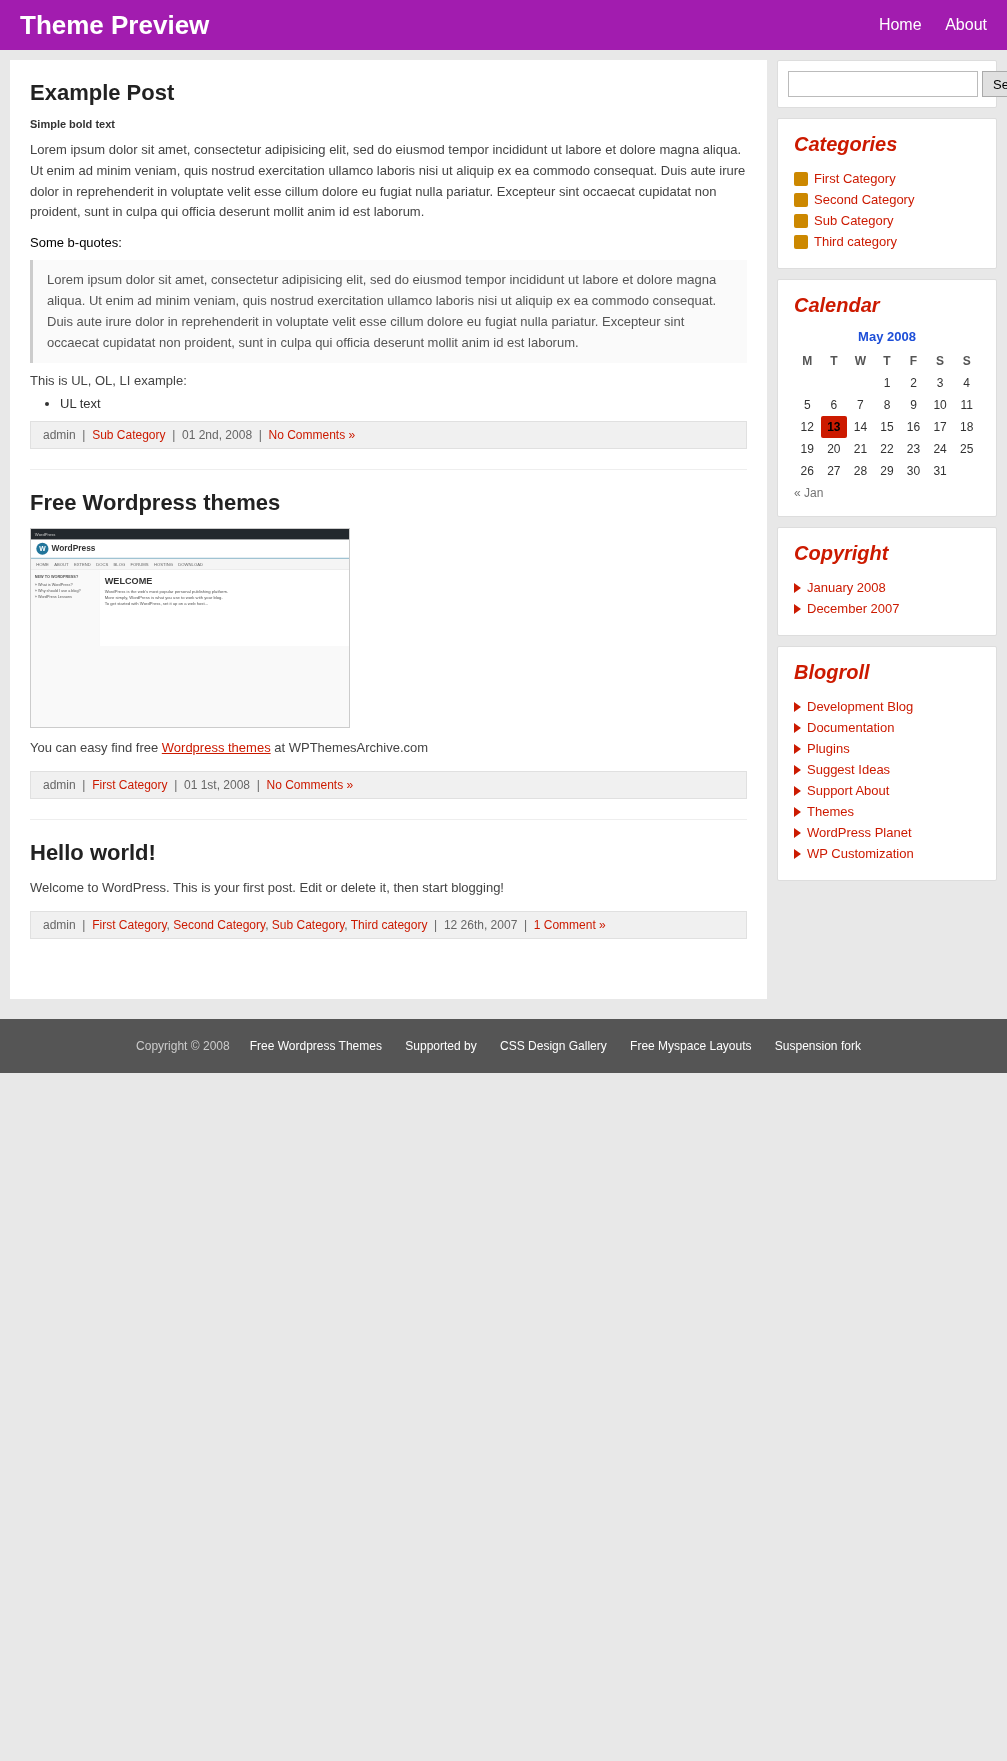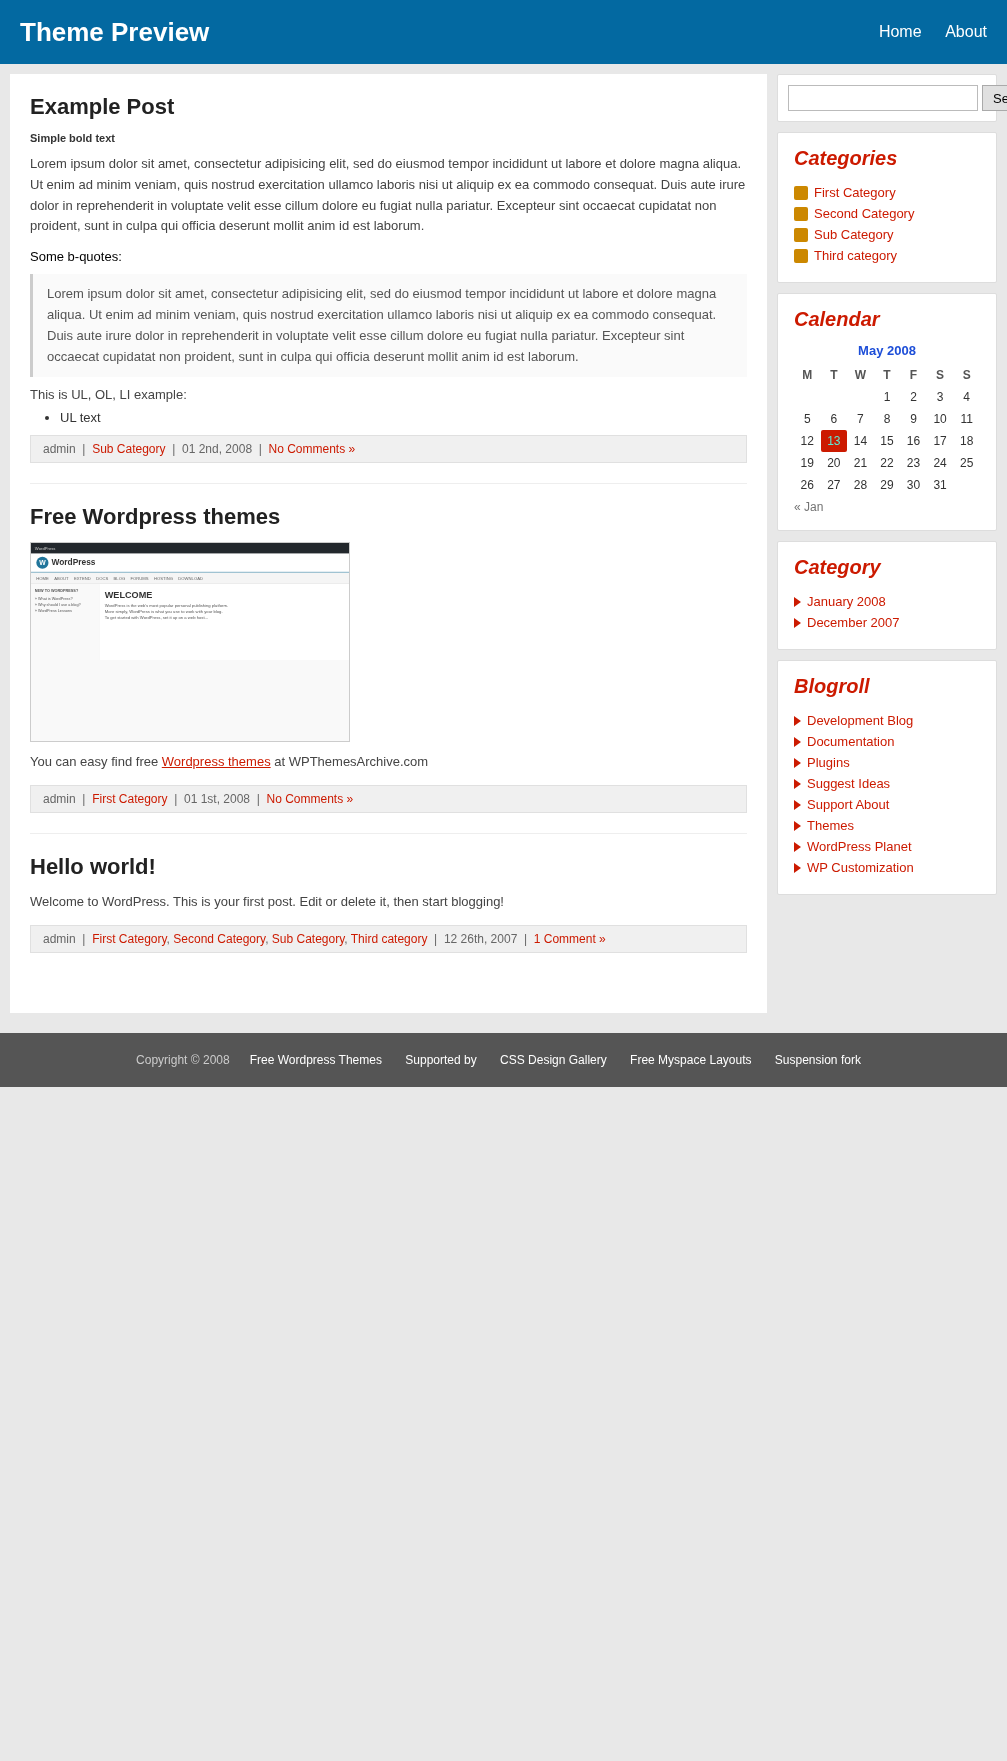--- a/index.html
+++ b/index.html
@@ -1,21 +1,21 @@
 <!DOCTYPE html>
 <html><head>
   <meta charset="utf-8">
   <style>
     * { margin: 0; padding: 0; box-sizing: border-box; }
     body { font-family: Arial, Helvetica, sans-serif; font-size: 13px; color: #333; background: #e8e8e8; }
 
     
     #header {
-      background: #0369a1;
-      height: 64px;
+      background: #a21caf;
+      height: 50px;
       display: flex;
       align-items: center;
       justify-content: space-between;
       padding: 4px 20px;
     }
     #header h1 { color: #fff; font-size: 26px; font-weight: bold; }
     #header nav a {
       color: #fff;
       text-decoration: none;
       font-size: 16px;
@@ -118,23 +118,23 @@
       font-weight: bold;
       color: #555;
     }
     .calendar td {
       text-align: center;
       padding: 4px 2px;
       color: #333;
     }
     .calendar td.today {
       background: #cc1a00;
-      color: #5eead4;
+      color: #000000;
       border-radius: 2px;
-      font-weight: normal;
+      font-weight: bold;
     }
     .calendar .cal-nav {
       display: flex;
       justify-content: flex-start;
       margin-top: 4px;
     }
     .calendar .cal-nav a { color: #737373; text-decoration: none; font-size: 12px; }
 
     
     .archive-list { list-style: none; }
@@ -512,21 +512,21 @@
             <td></td>
           </tr>
         </tbody>
       </table>
       <div class="cal-nav">
         <a href="#">« Jan</a>
       </div>
     </div>
 
     <div class="widget">
-      <div class="widget-title">Category</div>
+      <div class="widget-title">Copyright</div>
       <ul class="archive-list">
         <li>
             <a href="#">January 2008</a>
           </li>
         <li>
             <a href="#">December 2007</a>
           </li>
       </ul>
     </div>
 

